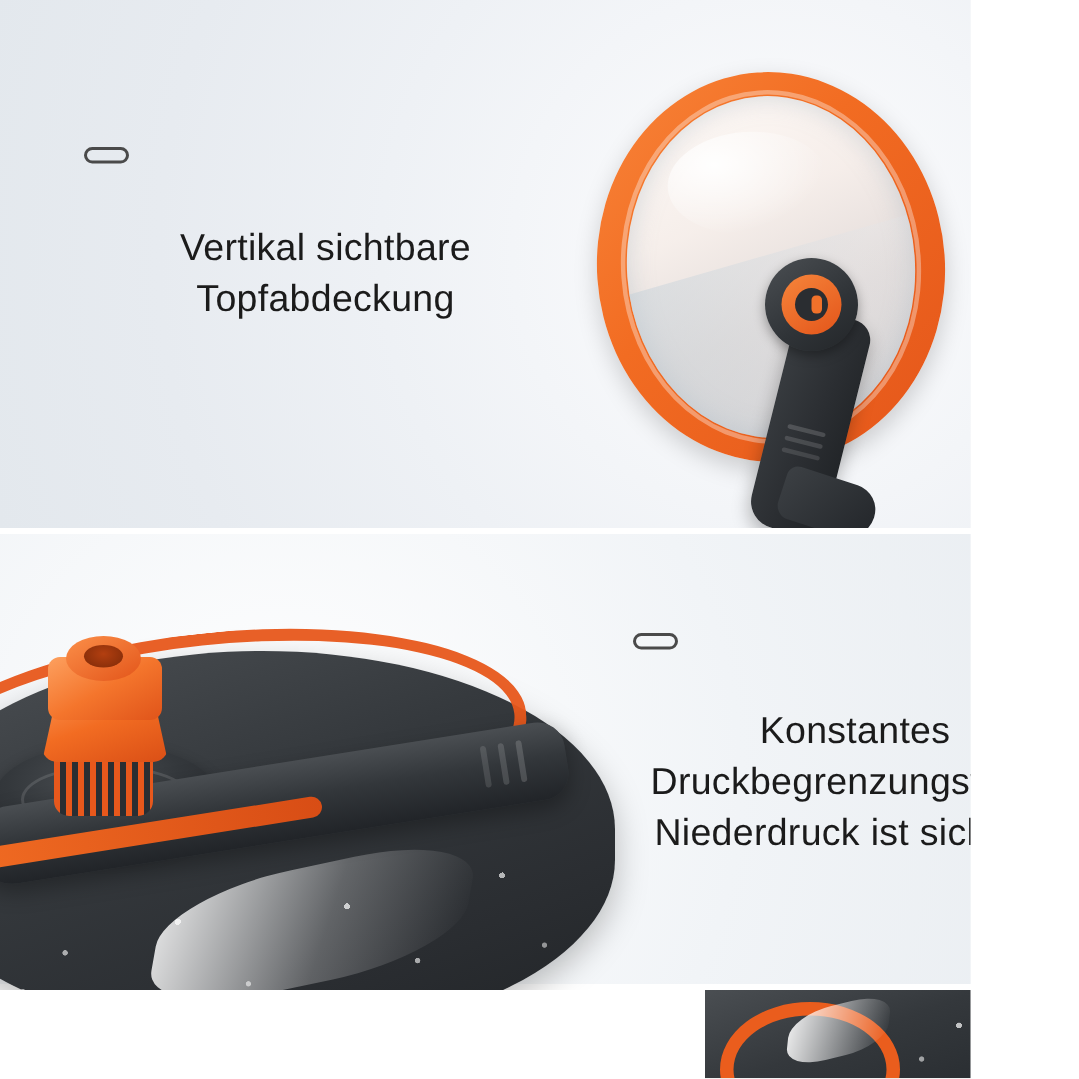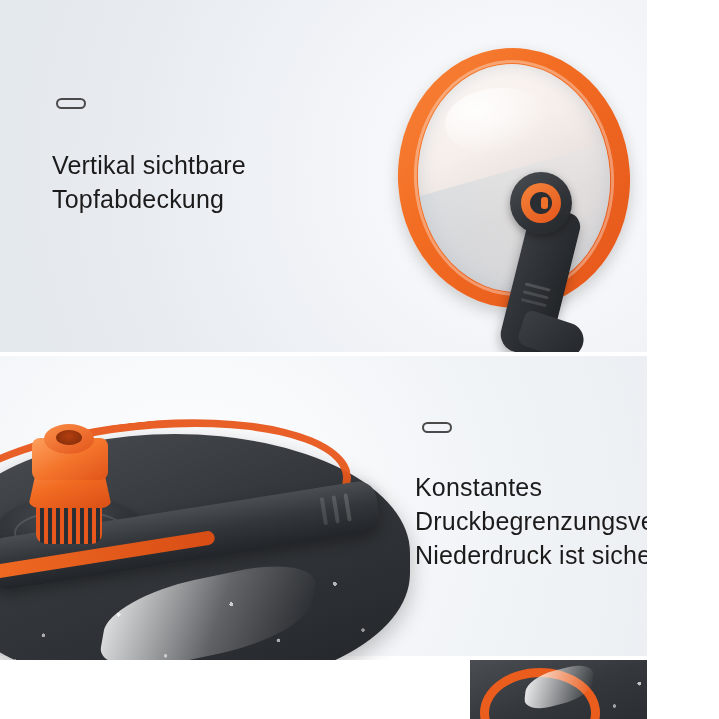--- a/index.html
+++ b/index.html
@@ -13,20 +13,21 @@
     overflow: hidden;
     font-family: "Liberation Sans", sans-serif;
   }
 
   .page {
     position: relative;
     width: 647px;
     height: 719px;
     background: #ffffff;
     overflow: hidden;
+    text-align: center;
   }
 
   
   .panel1 {
     position: absolute;
     left: 0;
     top: 0;
     width: 719px;
     height: 352px;
     background: #f4f6f8;

